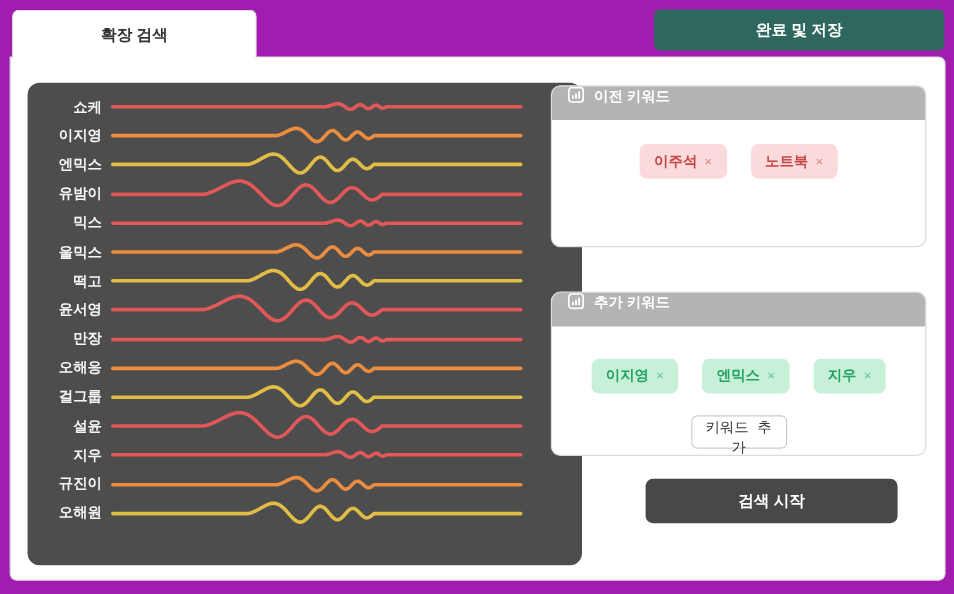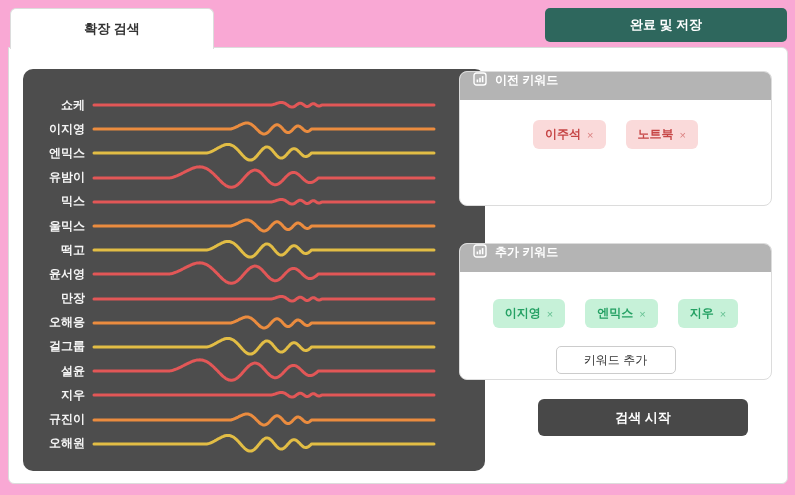--- a/index.html
+++ b/index.html
@@ -1,38 +1,38 @@
 <!DOCTYPE html>
 <html><head>
 <meta charset="utf-8">
 <style>
   html,body{margin:0;padding:0;}
   .page{
-    position:relative;width:795px;height:495px;background:#f9a8d4;
+    position:relative;width:795px;height:495px;background:#a21caf;
     font-family:"Liberation Sans",sans-serif;overflow:hidden;
   }
   .tab{
     position:absolute;left:10px;top:8px;width:202px;height:40px;background:#fff;
     border:1px solid #dcdcdc;border-bottom:none;border-radius:6px 6px 0 0;z-index:3;
     display:flex;align-items:center;justify-content:center;
     font-size:13px;font-weight:700;color:#333;cursor:pointer;
   }
   .save-btn{
     position:absolute;right:8px;top:8px;width:242px;height:34px;background:#2e675d;
     border:none;border-radius:5px;color:#fff;font-size:13px;font-weight:700;
     display:flex;align-items:center;justify-content:center;cursor:pointer;z-index:3;
     font-family:inherit;
   }
   .main{
     position:absolute;left:8px;top:47px;width:778px;height:435px;background:#fff;
     border:1px solid #dcdcdc;border-radius:0 6px 6px 6px;z-index:2;
   }
   .panel{
     position:absolute;left:14px;top:21px;width:462px;height:402px;background:#4d4d4d;
-    border-radius:10px;padding-top:24px;box-sizing:border-box;overflow:visible;
+    border-radius:10px;padding-top:8px;box-sizing:border-box;overflow:visible;
   }
   .trow{height:24.2px;display:flex;align-items:center;overflow:visible;}
   .tlabel{
     width:62px;text-align:right;color:#f5f5f5;font-size:12px;font-weight:700;
     padding-right:9px;flex:none;white-space:nowrap;
   }
   .spark{flex:none;overflow:visible;display:block;}
   .card{
     position:absolute;left:450px;width:313px;background:#fff;border:1px solid #dcdcdc;
     border-radius:8px;box-sizing:border-box;
@@ -48,23 +48,23 @@
   .card1 .tags{margin-top:20px;}
   .card2 .tags{margin-top:27px;}
   .tag{
     display:inline-flex;align-items:center;gap:6px;padding:6px 12px;border-radius:6px;
     font-size:12px;font-weight:700;cursor:pointer;
   }
   .tag.pink{background:#fadada;color:#c64545;}
   .tag.green{background:#c6f1d8;color:#25a164;}
   .tag-x{font-weight:400;opacity:.6;font-size:11px;cursor:pointer;}
   .add-btn{
-    display:block;margin:18px auto 4px;width:120px;height:28px;background:#fff;
+    display:block;margin:18px auto 4px;width:80px;height:28px;background:#fff;
     border:1px solid #ccc;border-radius:5px;font-size:12px;color:#333;cursor:pointer;
-    font-family:Liberation Sans, sans-serif;
+    font-family:Liberation Mono, monospace;
   }
   .search-btn{
     position:absolute;left:529px;top:351px;width:210px;height:37px;background:#484848;
     border:none;border-radius:6px;color:#fff;font-size:13px;font-weight:700;cursor:pointer;
     font-family:inherit;
   }
 </style>
 </head>
 <body>
 

